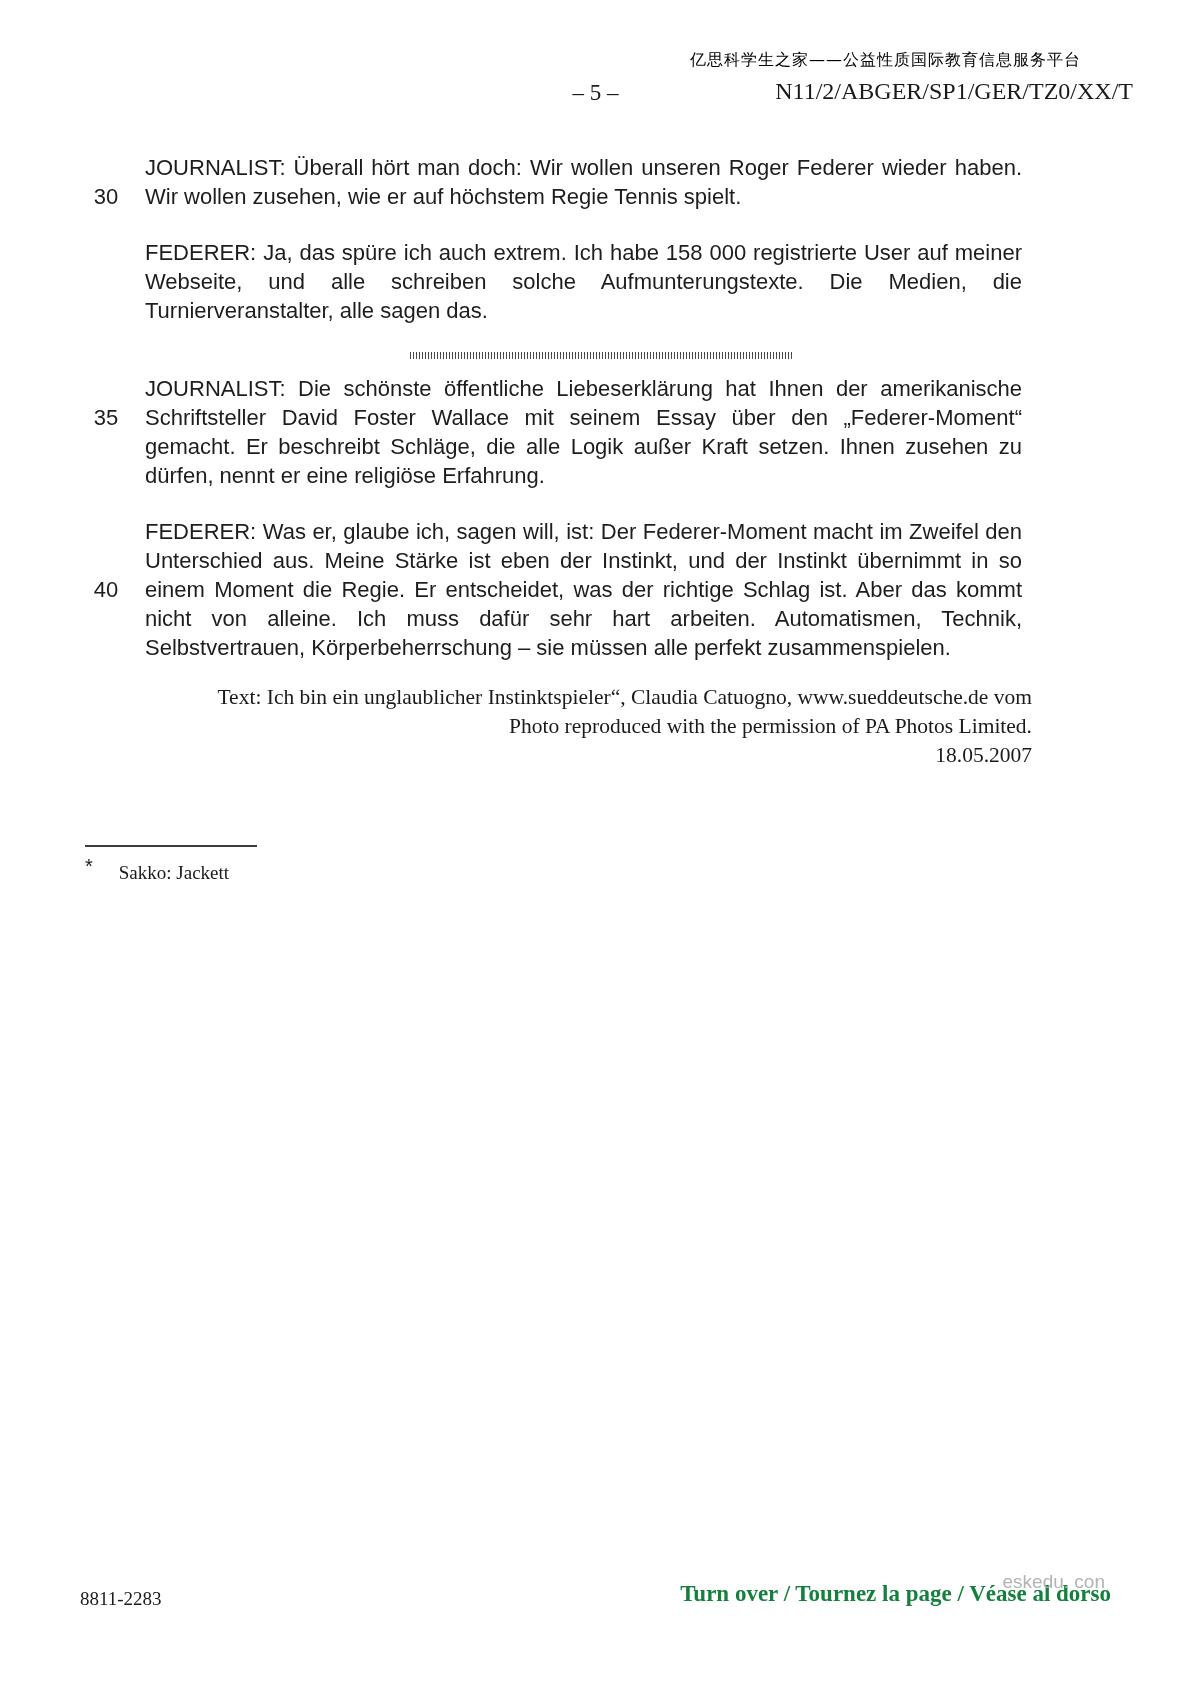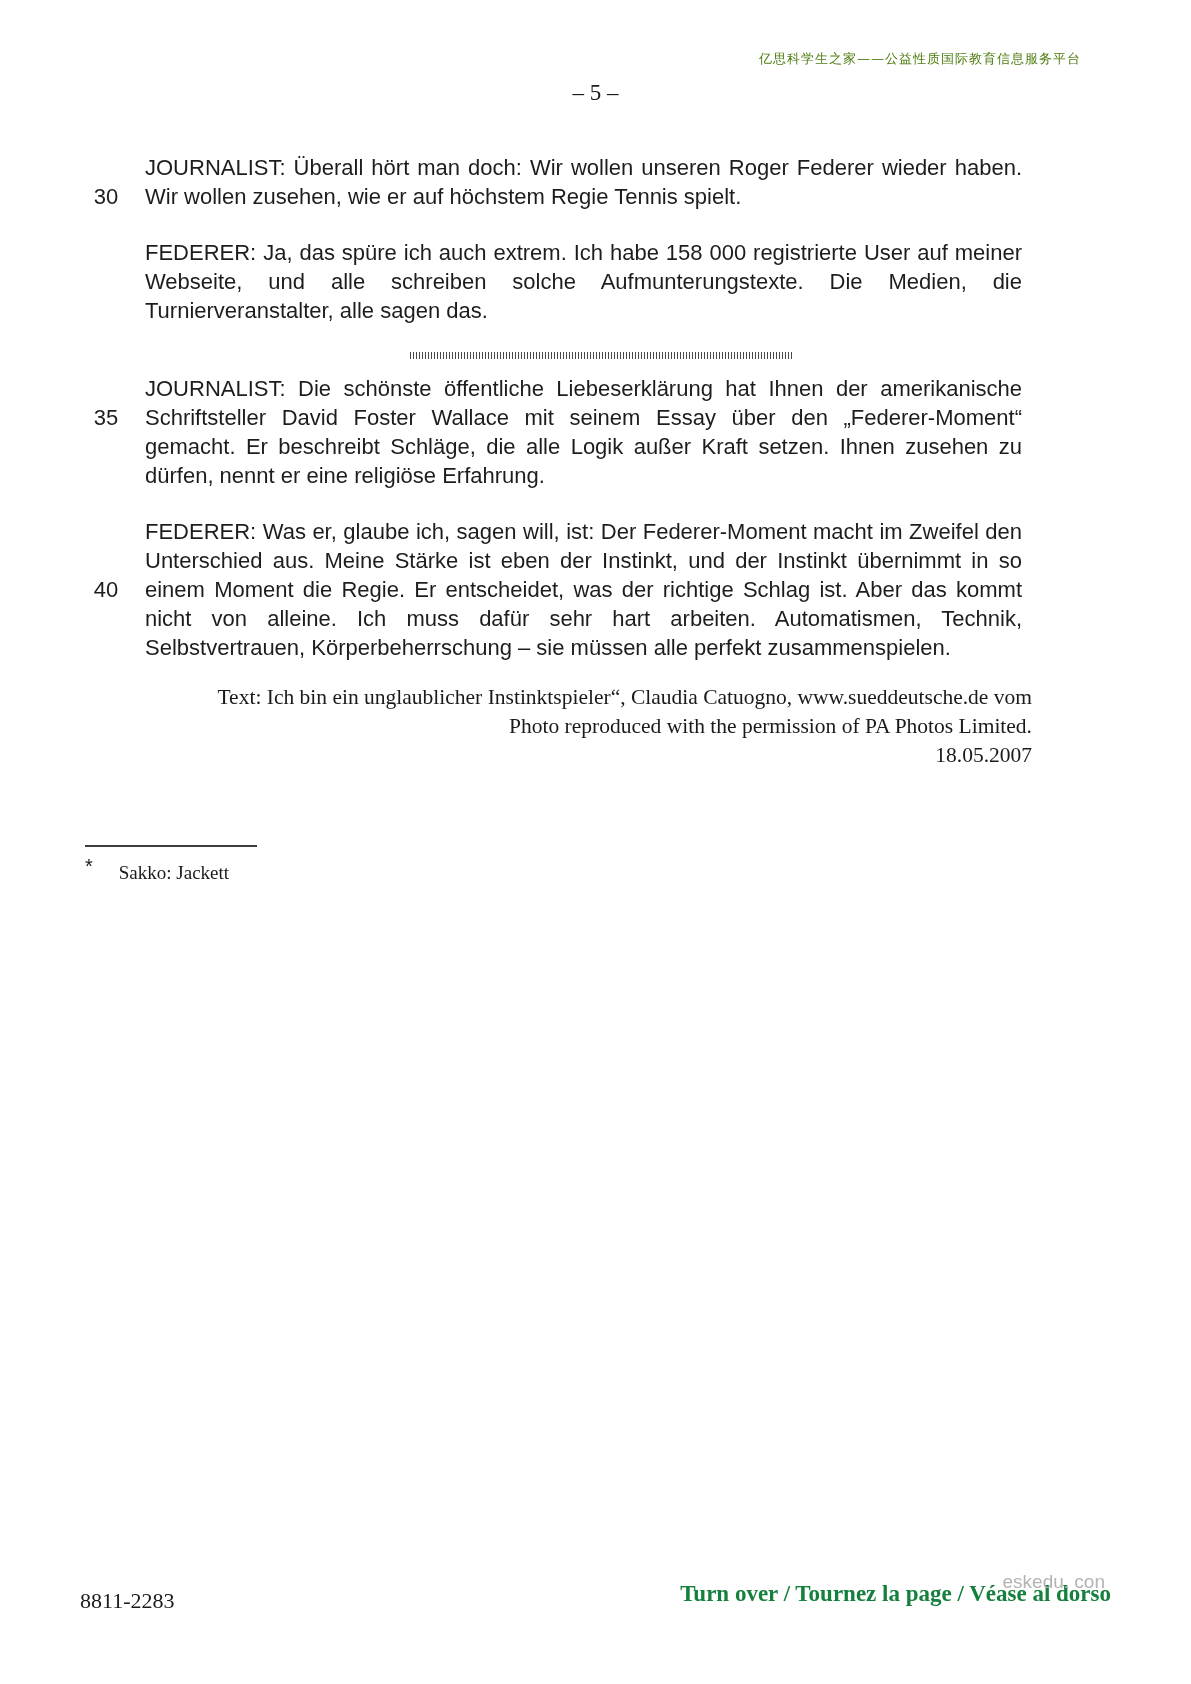--- a/index.html
+++ b/index.html
@@ -12,23 +12,23 @@
     overflow: hidden;
     font-family: "Liberation Sans", "DejaVu Sans", sans-serif;
     color: #1d1d1d;
   }
 
   
   .hdr-watermark {
     position: absolute;
     top: 50px;
     right: 110px;
-    font-size: 13px;
+    font-size: 16px;
     letter-spacing: 1px;
-    color: #4d7c0f;
+    color: #000000;
     font-family: "DejaVu Sans", "Liberation Sans", sans-serif;
     white-space: nowrap;
   }
   .hdr-pageno {
     position: absolute;
     top: 80px;
     left: 0;
     width: 1191px;
     text-align: center;
     font-family: "Liberation Serif", "DejaVu Serif", serif;
@@ -111,21 +111,21 @@
     font-family: "Liberation Sans", sans-serif;
   }
   .footnote .fn-text { font-size: 19px; }
 
   
   .ftr-code {
     position: absolute;
     left: 80px;
     top: 1588px;
     font-family: "Liberation Serif", "DejaVu Serif", serif;
-    font-size: 22px;
+    font-size: 19px;
     color: #1a1a1a;
   }
   .ftr-turnover {
     position: absolute;
     right: 80px;
     top: 1581px;
     font-family: "Liberation Serif", "DejaVu Serif", serif;
     font-weight: bold;
     font-size: 23px;
     color: #15803d;
@@ -142,20 +142,21 @@
     white-space: nowrap;
   }
 </style>
 </head>
 <body>
 
 <div class="page">
 
   <div class="hdr-watermark">亿思科学生之家——公益性质国际教育信息服务平台</div>
   <div class="hdr-pageno">– 5 –</div>
+  <div class="hdr-code">N11/2/ABGER/SP1/GER/TZ0/XX/T</div>
 
   <div class="transcript">
 
     <p class="para">
       <span class="line-num num-row-2">30</span>
       <span>JOURNALIST: Überall hört man doch: Wir wollen unseren Roger Federer wieder haben. Wir wollen zusehen, wie er auf höchstem Regie Tennis spielt.</span>
     </p>
 
     <p class="para">
       <span>FEDERER: Ja, das spüre ich auch extrem. Ich habe 158 000 registrierte User auf meiner Webseite, und alle schreiben solche Aufmunterungstexte. Die Medien, die Turnierveranstalter, alle sagen das.</span>

